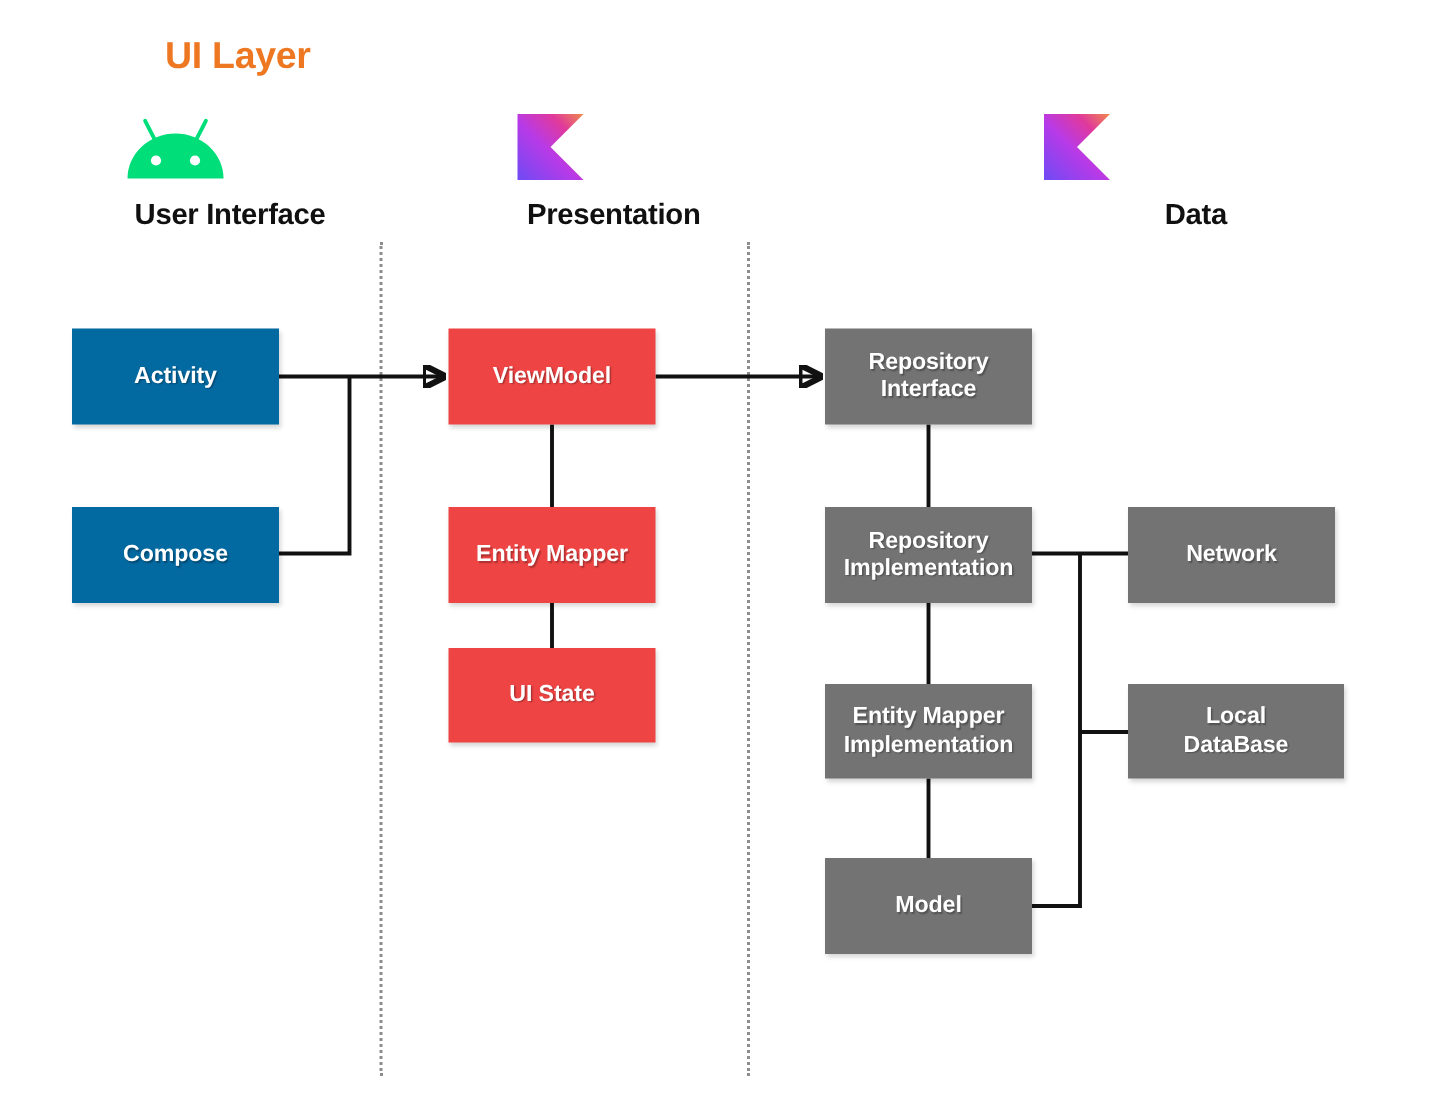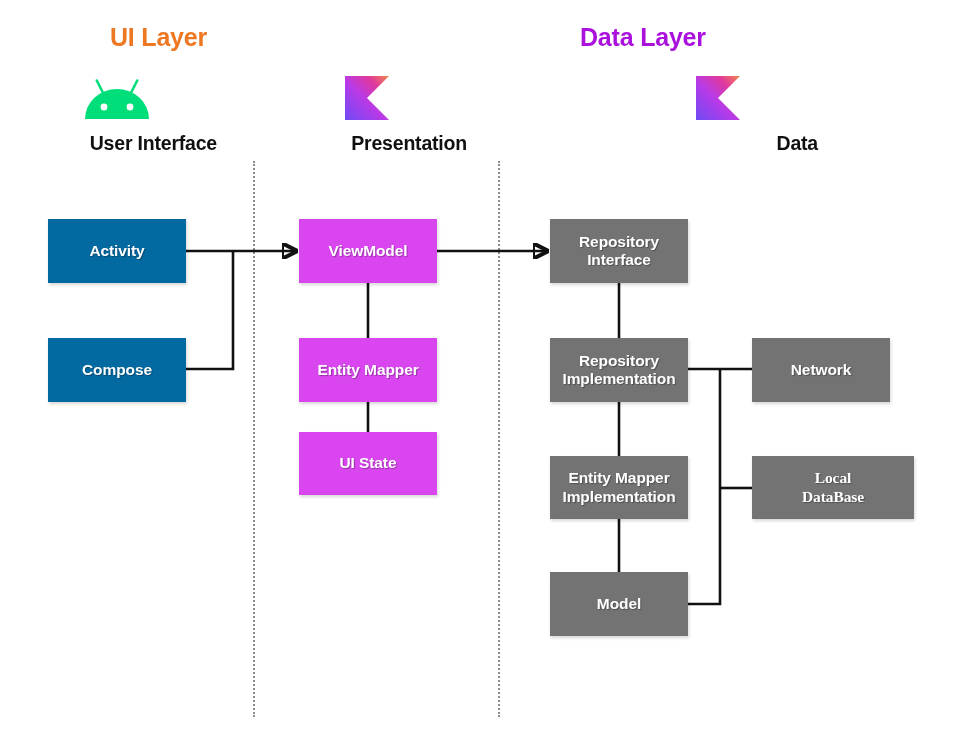--- a/index.html
+++ b/index.html
@@ -88,56 +88,55 @@
     font-size: 15.5px;
     font-weight: bold;
     line-height: 1.18;
     letter-spacing: -0.1px;
     box-shadow: 1px 2px 3px rgba(0,0,0,0.16);
     text-shadow: 1px 1px 1px rgba(0,0,0,0.30);
     box-sizing: border-box;
     padding: 2px 4px;
   }
   .node.green  { background: #0369a1; }
-  .node.orange { background: #d946ef; }
+  .node.orange { background: #ef4444; }
   .node.purple { background: #737373; }
 
   
   #node-activity   { left: 48px;  top: 219px; width: 138px; height: 64px; }
   #node-compose    { left: 48px;  top: 338px; width: 138px; height: 64px; }
   #node-viewmodel  { left: 299px; top: 219px; width: 138px; height: 64px; }
   #node-entitymap  { left: 299px; top: 338px; width: 138px; height: 64px; }
   #node-uistate    { left: 299px; top: 432px; width: 138px; height: 63px; }
   #node-repoiface  { left: 550px; top: 219px; width: 138px; height: 64px; }
   #node-repoimpl   { left: 550px; top: 338px; width: 138px; height: 64px; }
   #node-mapperimpl { left: 550px; top: 456px; width: 138px; height: 63px; }
   #node-model      { left: 550px; top: 572px; width: 138px; height: 64px; }
   #node-network    { left: 752px; top: 338px; width: 138px; height: 64px; }
-  #node-localdb    { left: 752px; top: 456px; width: 162px; height: 63px; font-family: Liberation Serif, serif; }
+  #node-localdb    { left: 752px; top: 456px; width: 144px; height: 63px; }
 
   
   #connectors {
     position: absolute;
     left: 0; top: 0;
     width: 956px; height: 729px;
     pointer-events: none;
   }
   #connectors path, #connectors line {
     stroke: #111111;
     stroke-width: 2.6;
     fill: none;
   }
 </style>
 </head>
 <body>
 
 <div id="canvas">
 
   <div class="layer-title" id="title-ui">UI Layer</div>
-  <div class="layer-title" id="title-data">Data Layer</div>
 
   <div class="col-head" id="head-ui">
     <span class="col-icon">
       <svg width="74" height="46" viewBox="0 0 74 46" xmlns="http://www.w3.org/2000/svg">
         <g fill="#00DE7A">
           <rect x="18.5" y="2.5" width="2.6" height="16" rx="1.3" transform="rotate(-27 19.8 10.5)"></rect>
           <rect x="52.9" y="2.5" width="2.6" height="16" rx="1.3" transform="rotate(27 54.2 10.5)"></rect>
           <path d="M5 43 A32 30 0 0 1 69 43 Z"></path>
         </g>
         <circle cx="24" cy="31" r="3.4" fill="#ffffff"></circle>

